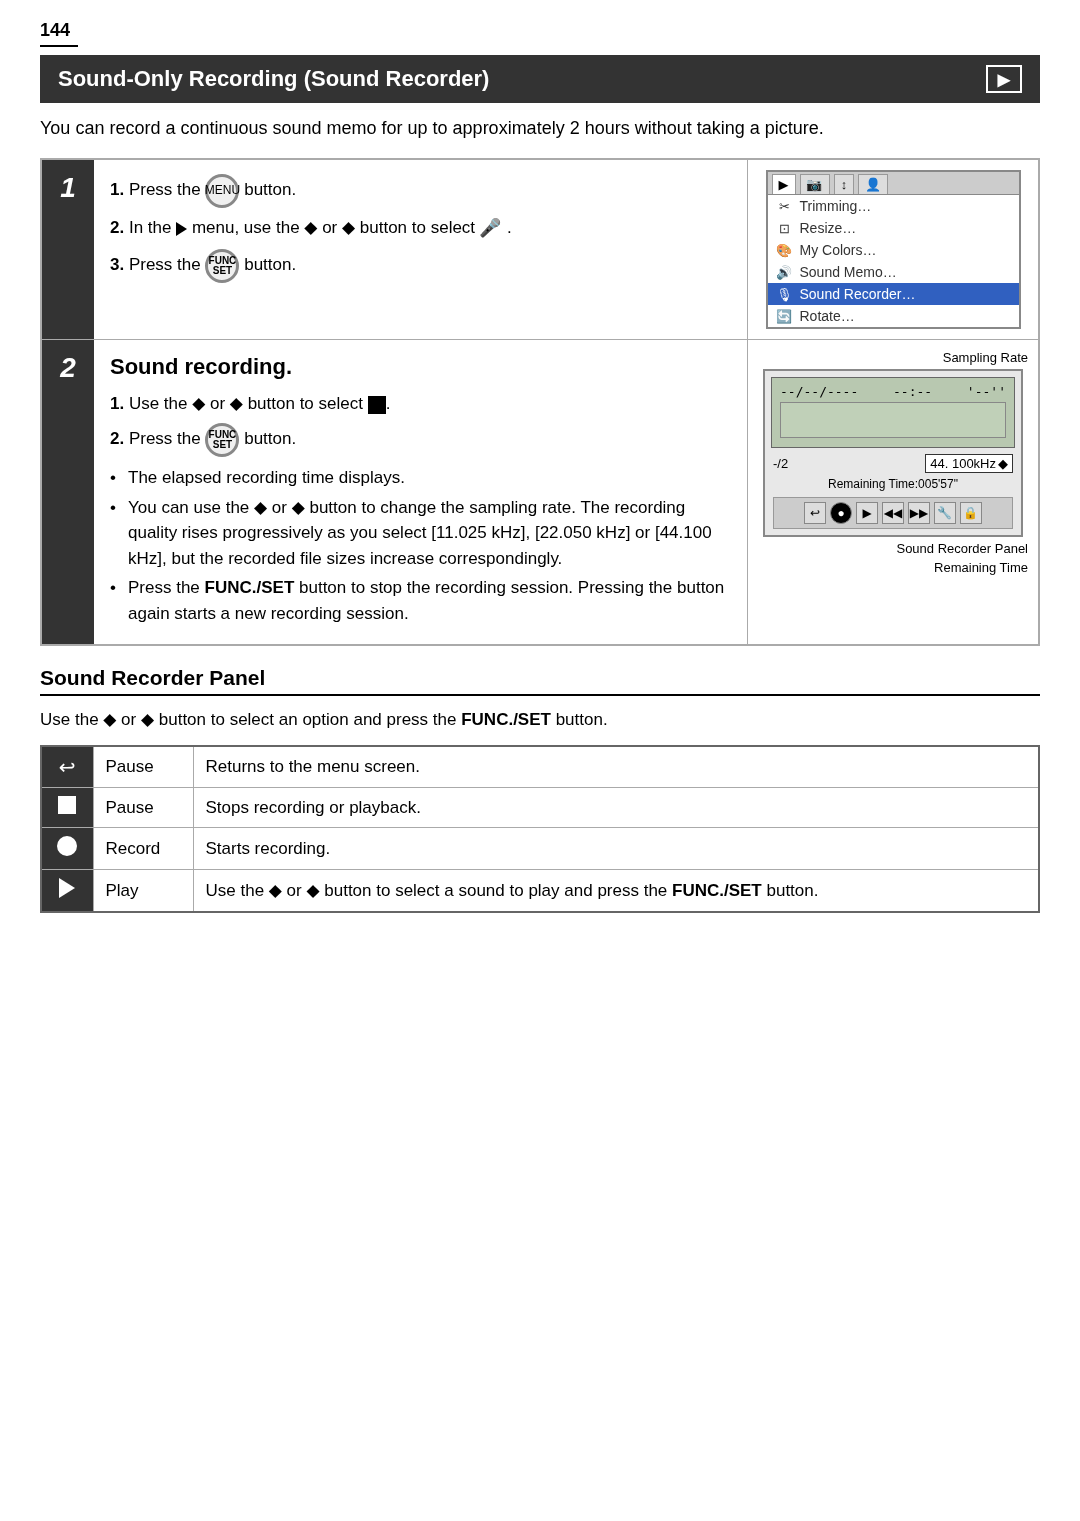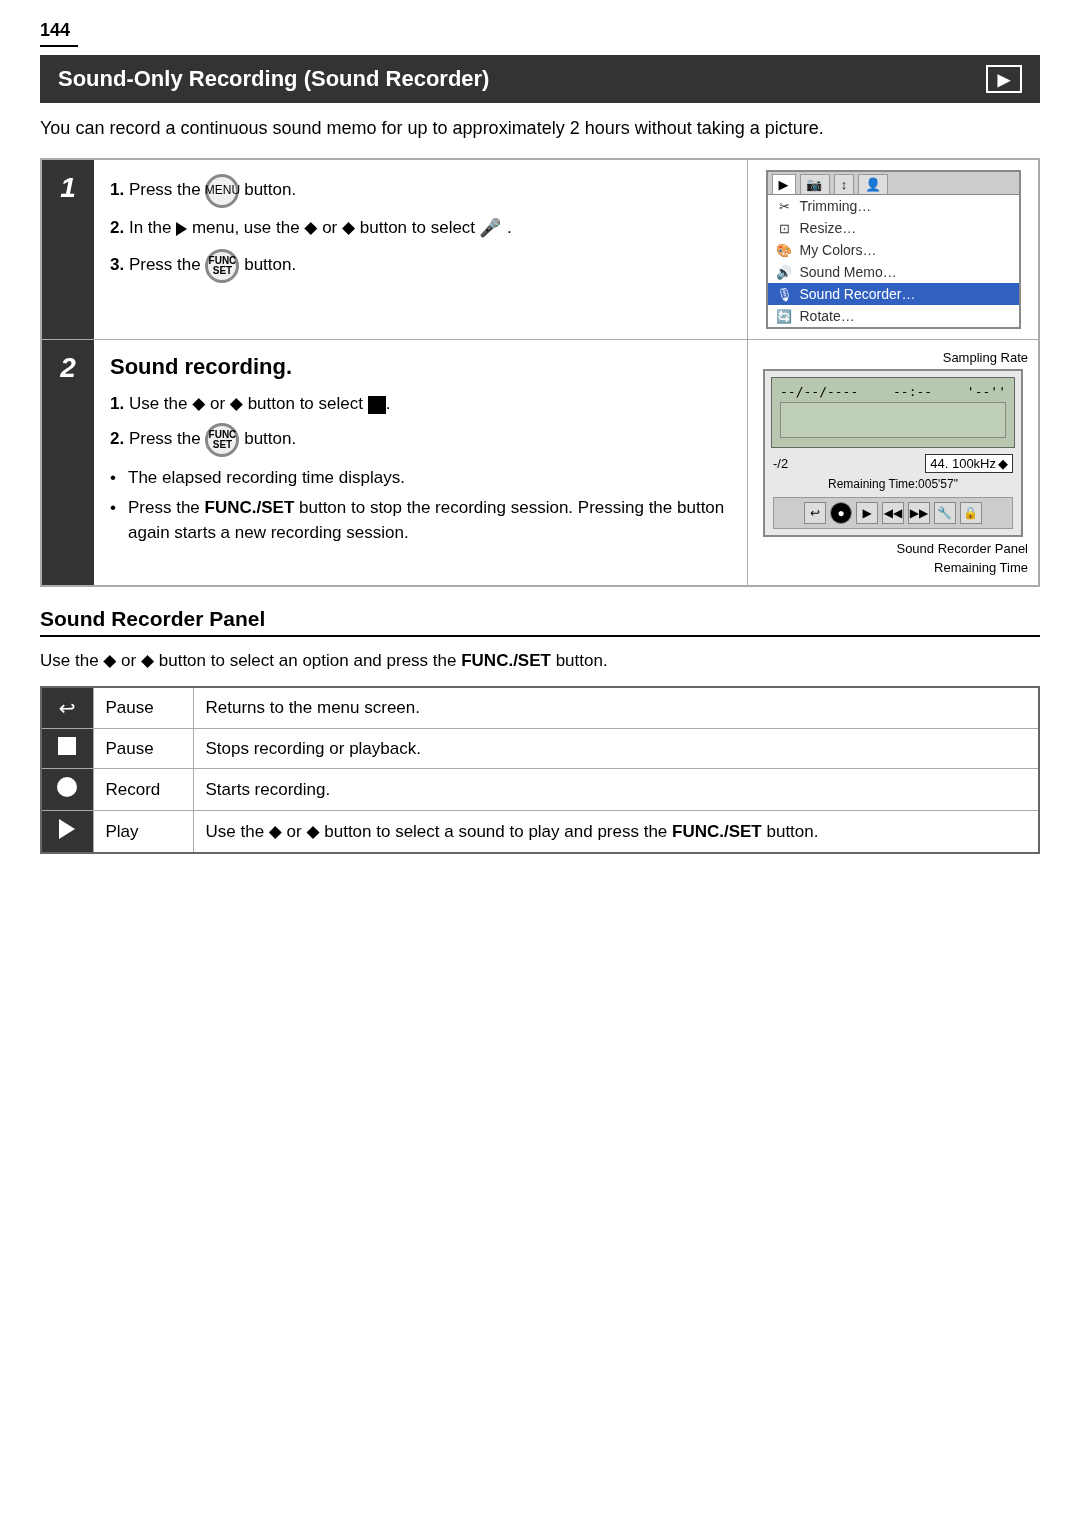--- a/index.html
+++ b/index.html
@@ -413,20 +413,21 @@
         Use the ◆ or ◆ button to select <span class="square-icon" style="display:inline-block;width:18px;height:18px;background:#000;vertical-align:middle;"></span>.
       </div>
 
       <div class="step-text">
         <span class="num">2.</span>
         Press the <span class="func-btn">FUNC<br>SET</span> button.
       </div>
 
       <ul class="bullet-list">
         <li>The elapsed recording time displays.</li>
+        <li>You can use the ◆ or ◆ button to change the sampling rate. The recording quality rises progressively as you select [11.025 kHz], [22.050 kHz] or [44.100 kHz], but the recorded file sizes increase correspondingly.</li>
         <li>Press the <strong>FUNC./SET</strong> button to stop the recording session. Pressing the button again starts a new recording session.</li>
       </ul>
     </div>
     <div class="step-image-col">
       <div style="font-size:13px;text-align:right;width:100%;margin-bottom:4px;">Sampling Rate</div>
 
       <div class="recorder-panel">
         <div class="recorder-screen">
           <div class="recorder-screen-row">
             <span>--/--/----</span>

